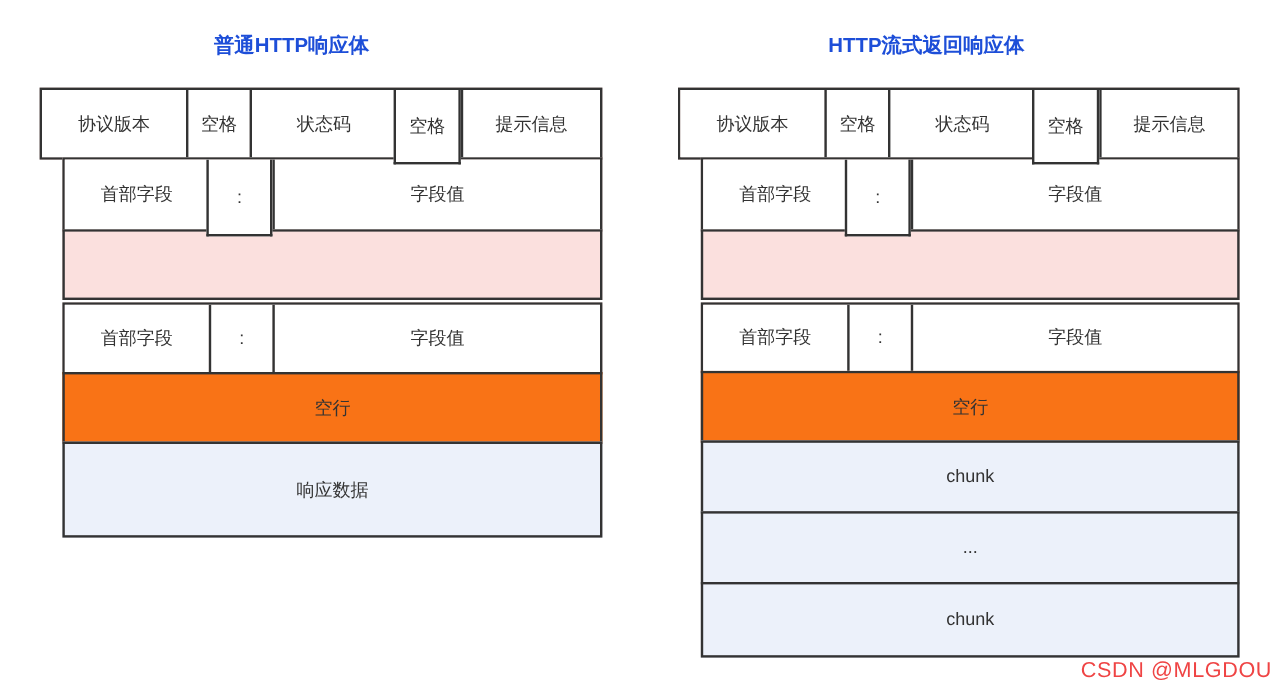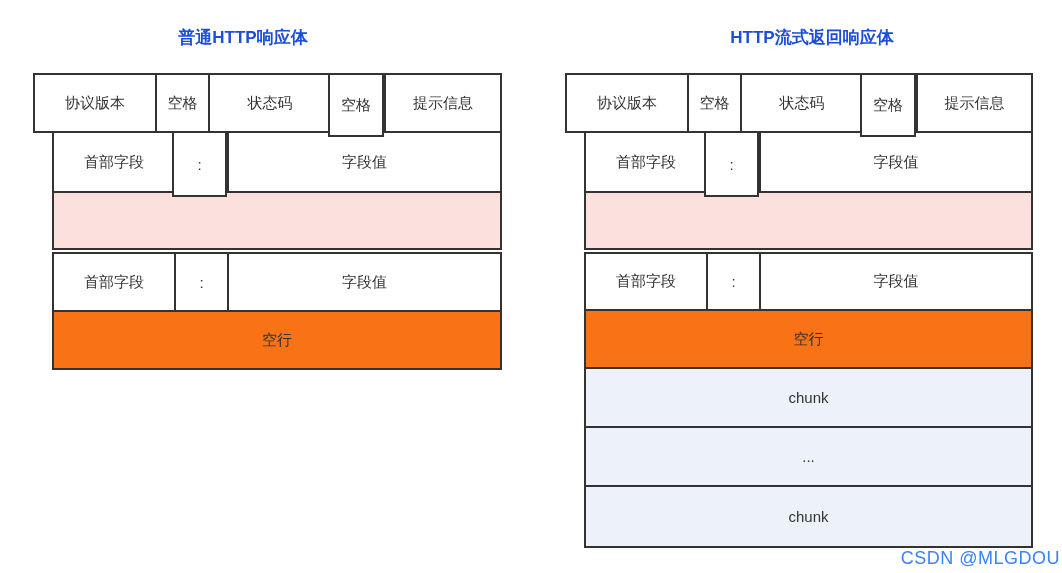--- a/index.html
+++ b/index.html
@@ -8,21 +8,21 @@
     width:1062px; height:573px; position:relative; overflow:hidden;
     font-family:"Liberation Sans","DejaVu Sans",sans-serif;
     color:#333333;
   }
   .diagram-title {
     position:absolute; top:27px; height:22px;
     font-size:17px; font-weight:bold; color:#1d4ed8;
     text-align:center; line-height:22px;
   }
   #title-left  { left:33px;  width:420px; }
-  #title-right { left:590px; width:444px; }
+  #title-right { left:550px; width:444px; }
 
   .table { position:absolute; top:73px; }
   #table-left  { left:33px;  width:469px; }
   #table-right { left:565px; width:468px; }
 
   .row {
     display:flex; align-items:stretch;
     border:2px solid #333333;
     background:#fbe0de;
     font-size:15px;
@@ -67,21 +67,21 @@
   .fullrow {
     display:flex; align-items:center; justify-content:center;
     width:100%;
   }
   .row.blank-row { background:#f97316; }
   .row.blue-row  { background:#ecf1fa; }
   .row.pink-empty { background:#fbe0de; }
 
   .watermark {
     position:absolute; right:2px; top:548px;
-    font-size:18px; color:#3b82f6; letter-spacing:0.5px;
+    font-size:18px; color:#ef4444; letter-spacing:0.5px;
     white-space:nowrap;
   }
 </style>
 </head>
 <body>
 
 <div class="diagram-title" id="title-left">普通HTTP响应体</div>
 
 <div class="table" id="table-left">
 
@@ -106,20 +106,23 @@
   <div class="row r-h60 after-gap">
     <div class="cell w120">首部字段</div>
     <div class="cell white w53">:</div>
     <div class="cell grow">字段值</div>
   </div>
 
   <div class="row r-h60 blank-row">
     <div class="fullrow">空行</div>
   </div>
 
+  <div class="row r-h80 blue-row">
+    <div class="fullrow">响应数据</div>
+  </div>
 </div>
 
 <div class="diagram-title" id="title-right">HTTP流式返回响应体</div>
 
 <div class="table" id="table-right">
 
   <div class="row r-h60">
     <div class="cell w120">协议版本</div>
     <div class="cell white w53">空格</div>
     <div class="cell w122">状态码</div>

